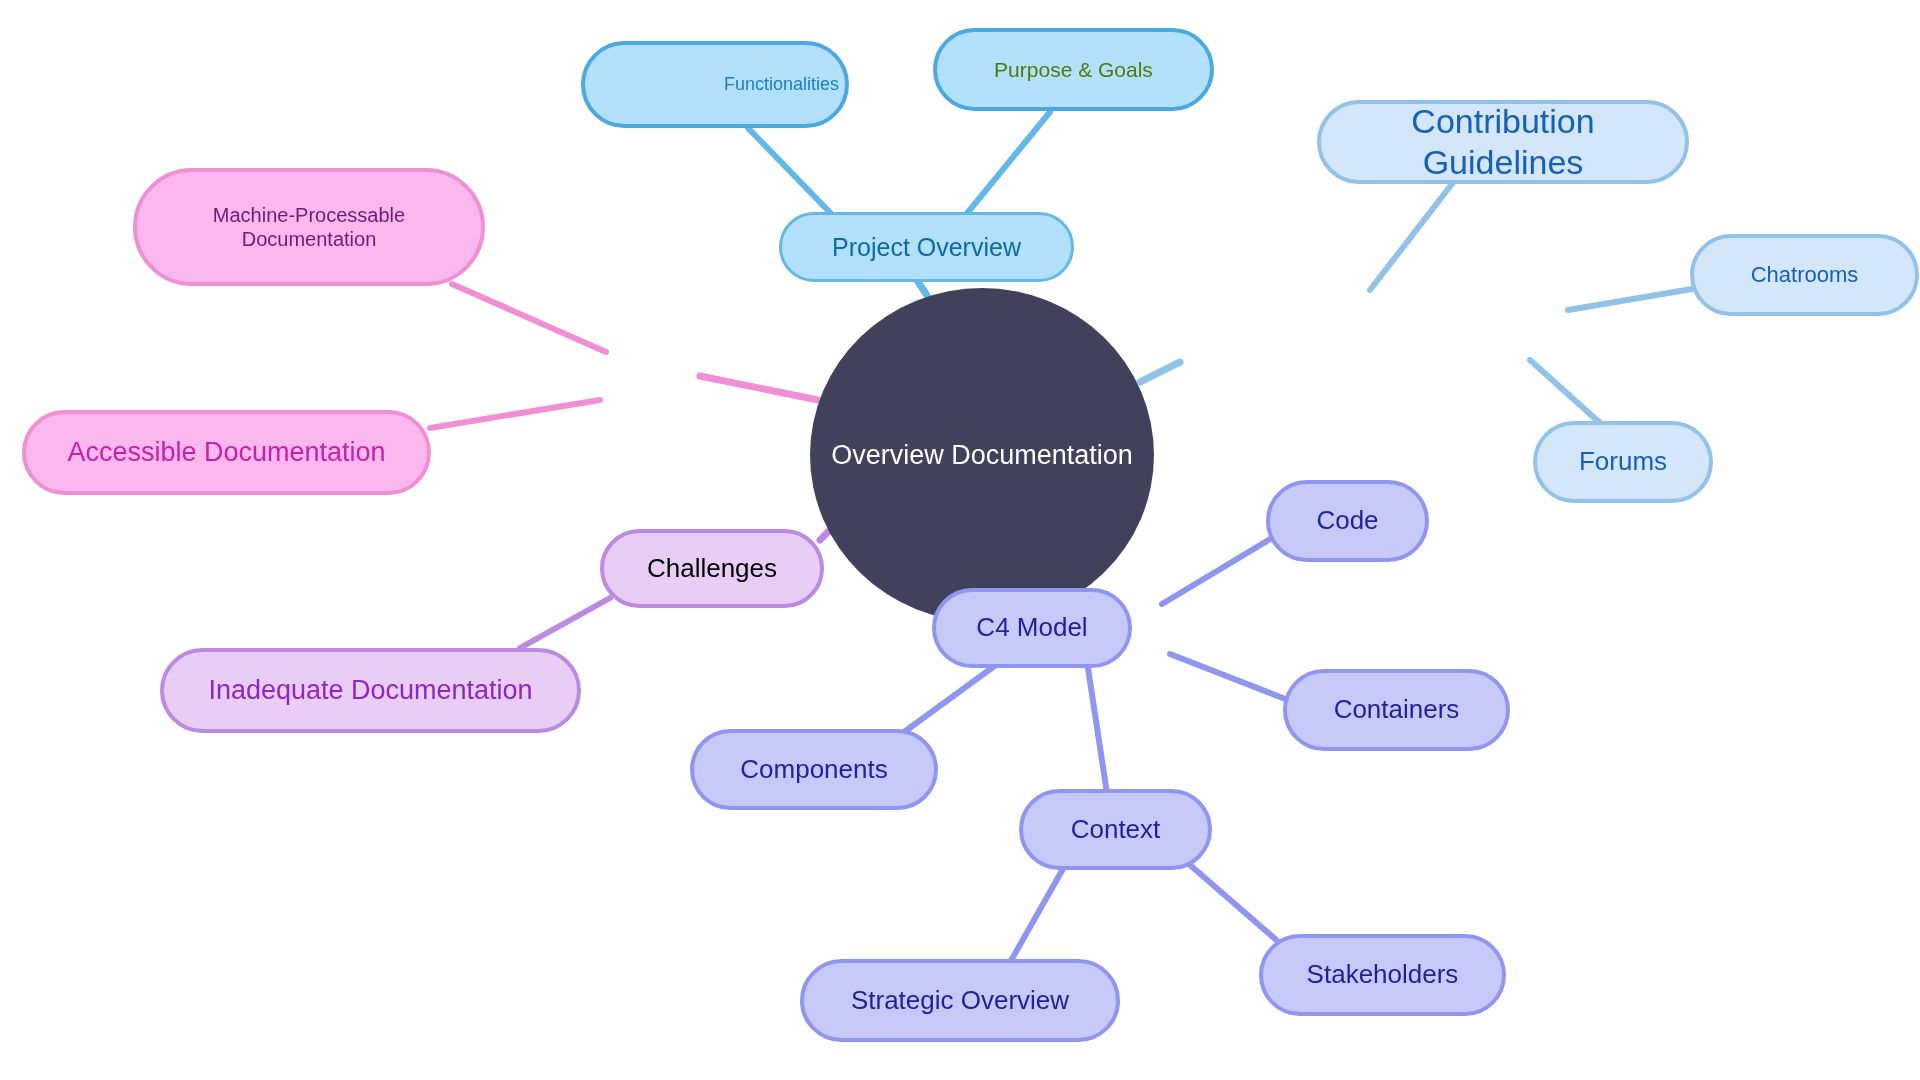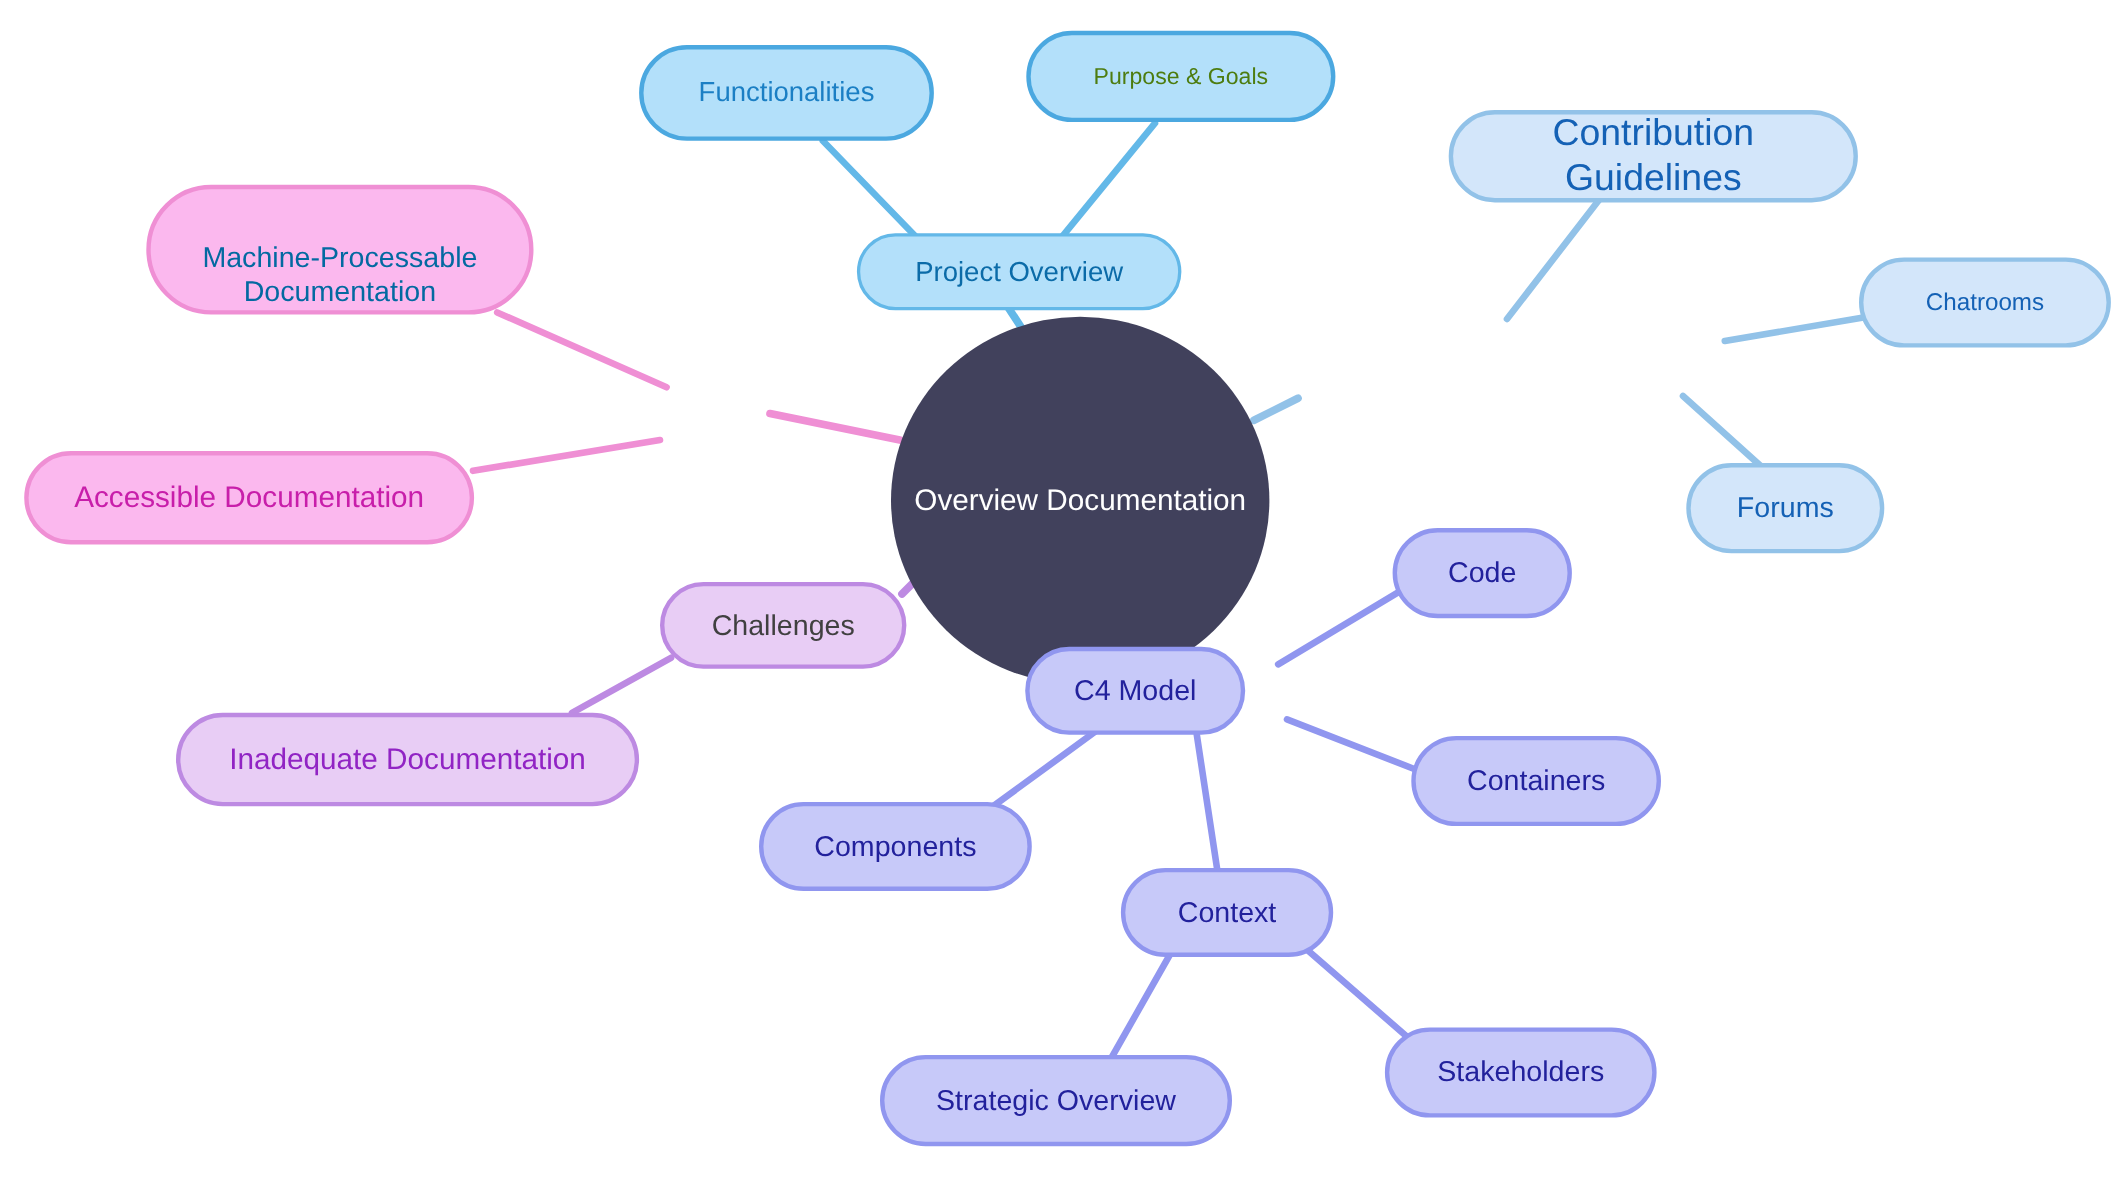--- a/index.html
+++ b/index.html
@@ -85,21 +85,21 @@
   </svg>
 
   <div class="node node-central" style="left:810px; top:288px; width:344px; height:334px; background:#41415c; color:#ffffff; font-size:27px;">
     <span class="node-label">Overview Documentation</span>
   </div>
 
   <div class="node node-rounded" style="left:779px; top:212px; width:295px; height:70px; background:#b3e0fa; border-color:#63b8e8; border-width:3px; color:#0b6ba8; font-size:25px;">
     <span class="node-label">Project Overview</span>
   </div>
 
-  <div class="node node-rounded" style="left:581px; top:41px; width:268px; height:87px; background:#b3e0fa; border-color:#4ba8e0; border-width:4px; color:#1b7fc4; font-size:25px;">
+  <div class="node node-rounded" style="left:581px; top:41px; width:268px; height:87px; background:#b3e0fa; border-color:#4ba8e0; border-width:4px; color:#1b7fc4; font-size:18px;text-align:right;">
     <span class="node-label">Functionalities</span>
   </div>
 
   <div class="node node-rounded" style="left:933px; top:28px; width:281px; height:83px; background:#b3e0fa; border-color:#4ba8e0; border-width:4px; color:#4d7c0f; font-size:21px;">
     <span class="node-label">Purpose &amp; Goals</span>
   </div>
 
 
   <div class="node node-rounded" style="left:1317px; top:100px; width:372px; height:84px; background:#d3e6fa; border-color:#92c2e8; border-width:4px; color:#1461b5; font-size:34px;">
     <span class="node-label">Contribution Guidelines</span>
@@ -107,30 +107,30 @@
 
   <div class="node node-rounded" style="left:1690px; top:234px; width:229px; height:82px; background:#d3e6fa; border-color:#92c2e8; border-width:4px; color:#1461b5; font-size:22px;">
     <span class="node-label">Chatrooms</span>
   </div>
 
   <div class="node node-rounded" style="left:1533px; top:421px; width:180px; height:82px; background:#d3e6fa; border-color:#92c2e8; border-width:4px; color:#1461b5; font-size:26px;">
     <span class="node-label">Forums</span>
   </div>
 
 
-  <div class="node node-rounded" style="left:133px; top:168px; width:352px; height:118px; background:#fbb8ee; border-color:#ef8fd4; border-width:4px; color:#0369a1; font-size:26px;align-items:flex-end;">
+  <div class="node node-rounded" style="left:133px; top:168px; width:352px; height:118px; background:#fbb8ee; border-color:#ef8fd4; border-width:4px; color:#701a75; font-size:20px;">
     <span class="node-label">Machine-Processable
 Documentation</span>
   </div>
 
   <div class="node node-rounded" style="left:22px; top:410px; width:409px; height:85px; background:#fbb8ee; border-color:#ef8fd4; border-width:4px; color:#c81eaa; font-size:27px;">
     <span class="node-label">Accessible Documentation</span>
   </div>
 
-  <div class="node node-rounded" style="left:600px; top:529px; width:224px; height:79px; background:#e8cdf5; border-color:#bd8ae2; border-width:4px; color:#404040; font-size:26px;">
+  <div class="node node-rounded" style="left:600px; top:529px; width:224px; height:79px; background:#e8cdf5; border-color:#bd8ae2; border-width:4px; color:#000000; font-size:26px;">
     <span class="node-label">Challenges</span>
   </div>
 
   <div class="node node-rounded" style="left:160px; top:648px; width:421px; height:85px; background:#e8cdf5; border-color:#bd8ae2; border-width:4px; color:#9124c4; font-size:27px;">
     <span class="node-label">Inadequate Documentation</span>
   </div>
 
   <div class="node node-rounded" style="left:932px; top:588px; width:200px; height:80px; background:#c7c9f9; border-color:#9096ef; border-width:4px; color:#22219c; font-size:26px;">
     <span class="node-label">C4 Model</span>
   </div>

